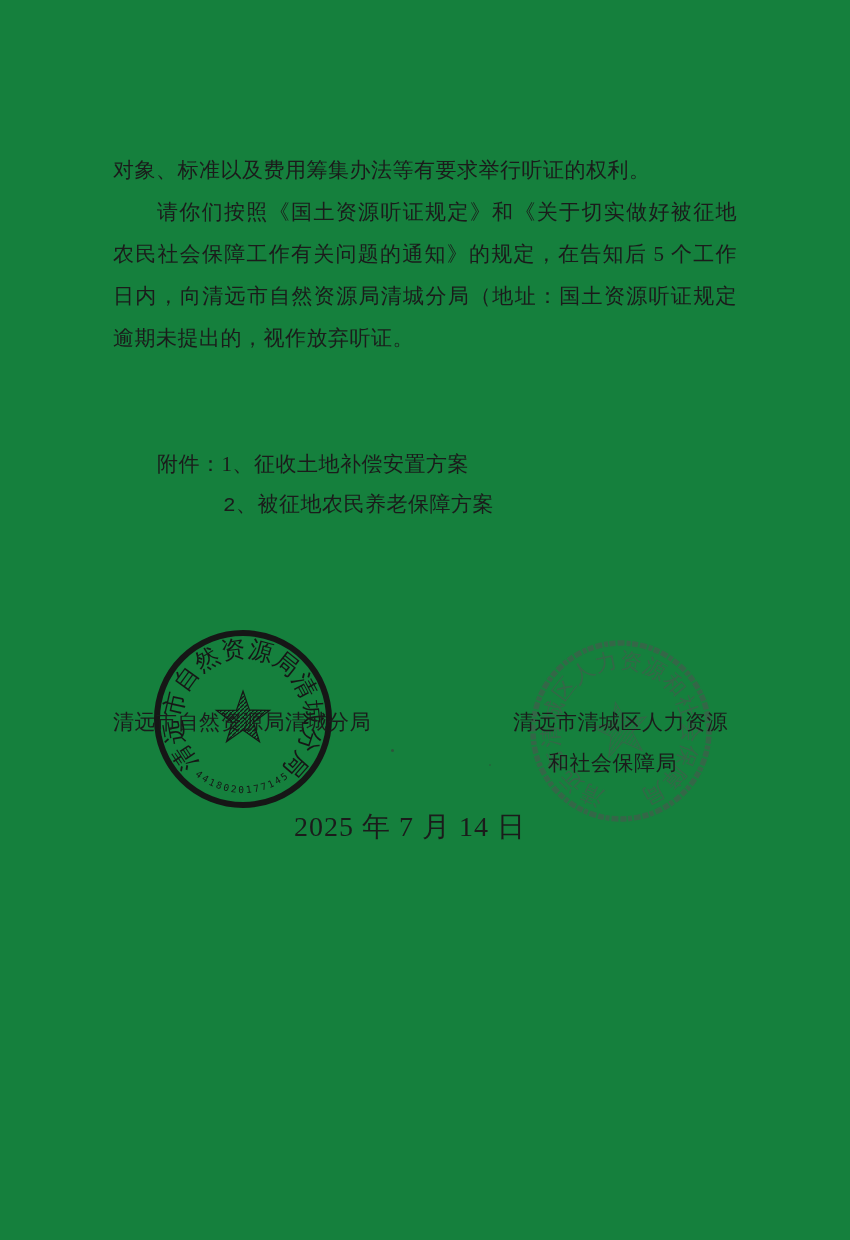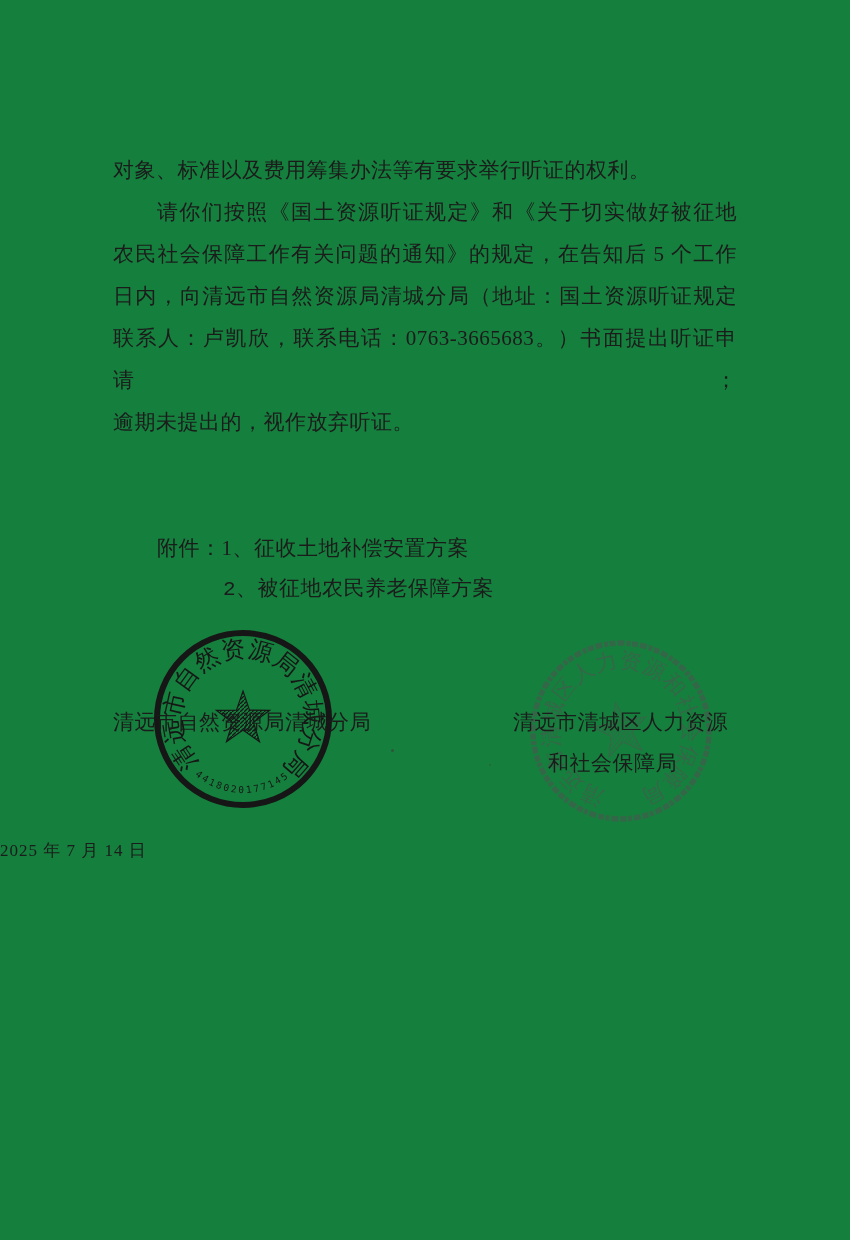--- a/index.html
+++ b/index.html
@@ -30,23 +30,23 @@
     line-height:42px;
     letter-spacing:0.5px;
     white-space:nowrap;
     z-index:3;
   }
   .sig-left{left:113px;top:701px;}
   .sig-right-1{left:513px;top:701px;}
   .sig-right-2{left:548px;top:742px;}
   .date-line{
     position:absolute;
-    left:0;top:830px;width:820px;
-    text-align:left;
-    font-size:17px;line-height:42px;
+    left:0;top:806px;width:820px;
+    text-align:center;
+    font-size:28px;line-height:42px;
     letter-spacing:1px;
     z-index:3;
   }
   .seal{position:absolute;z-index:2;}
   .seal-left{left:128px;top:604px;}
   .seal-right{
     left:504px;top:614px;
     transform:rotate(-11deg);
     opacity:0.52;
     filter:contrast(0.92);
@@ -59,21 +59,20 @@
 </head>
 <body>
 
 <div class="page">
 
   <div class="doc">
     <div class="line">对象、标准以及费用筹集办法等有要求举行听证的权利。</div>
     <div class="fill indent2">请你们按照《国土资源听证规定》和《关于切实做好被征地</div>
     <div class="fill">农民社会保障工作有关问题的通知》的规定，在告知后 5 个工作</div>
     <div class="fill">日内，向清远市自然资源局清城分局（地址：国土资源听证规定</div>
-    <div class="fill">联系人：卢凯欣，联系电话：0763-3665683。）书面提出听证申请；</div>
     <div class="line">逾期未提出的，视作放弃听证。</div>
     <div class="spacer2"></div>
     <div class="line indent2">附件：1、征收土地补偿安置方案</div>
     <div class="line indent5">2、被征地农民养老保障方案</div>
   </div>
 
   <div class="seal seal-left">
     <svg width="230" height="230" viewBox="0 0 230 230">
       <defs>
         <pattern id="hatchL" width="4" height="4" patternUnits="userSpaceOnUse">

